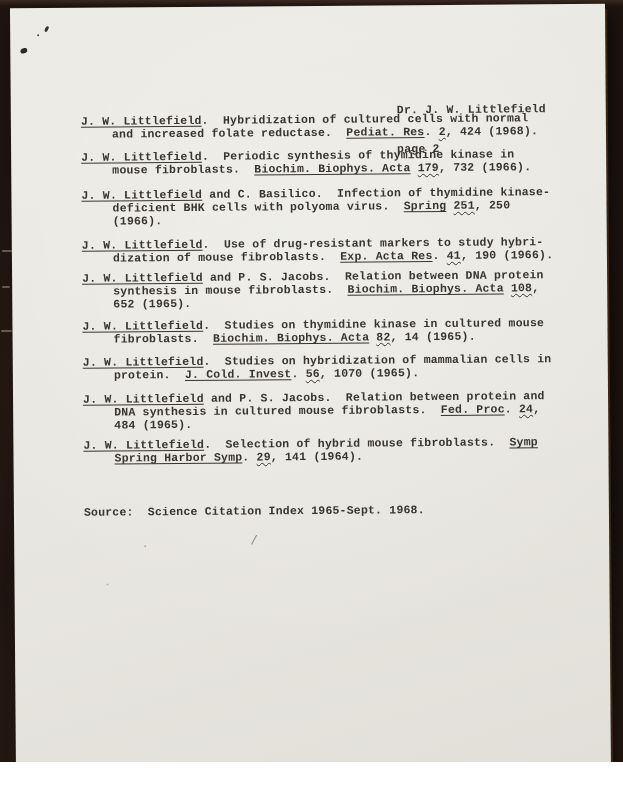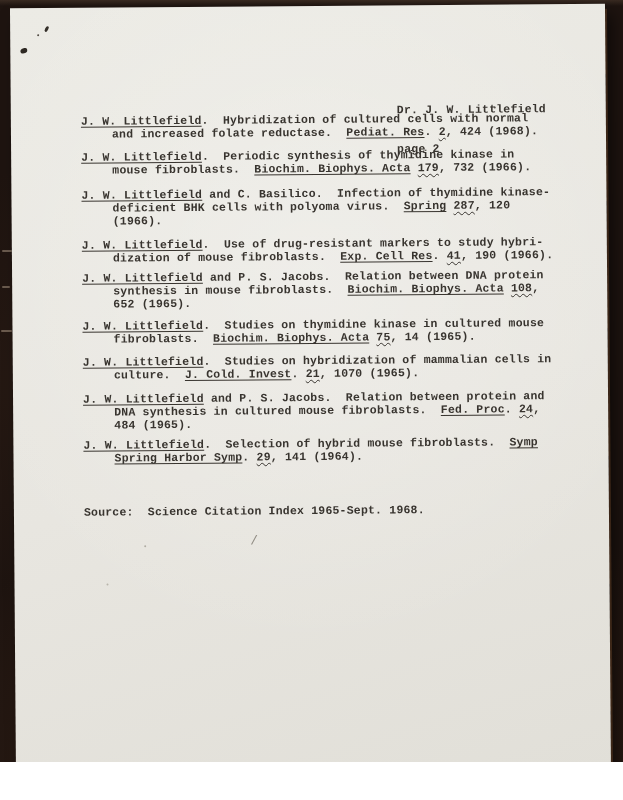--- a/index.html
+++ b/index.html
@@ -62,25 +62,25 @@
   <div class="scratch s3"></div>
 
   <div class="paper">
     <div class="header">
       <div>Dr. J. W. Littlefield</div>
       <div>page 2</div>
     </div>
 
     <div class="entry" style="top:107px"><div class="line"><span class="ul">J. W. Littlefield</span><span>.  Hybridization of cultured cells with normal</span></div><div class="line cont"><span>and increased folate reductase.  </span><span class="ul">Pediat. Res</span><span>. </span><span class="wv">2</span><span>, 424 (1968).</span></div></div>
     <div class="entry" style="top:143px"><div class="line"><span class="ul">J. W. Littlefield</span><span>.  Periodic synthesis of thymidine kinase in</span></div><div class="line cont"><span>mouse fibroblasts.  </span><span class="ul">Biochim. Biophys. Acta</span><span> </span><span class="wv">179</span><span>, 732 (1966).</span></div></div>
-    <div class="entry" style="top:181px"><div class="line"><span class="ul">J. W. Littlefield</span><span> and C. Basilico.  Infection of thymidine kinase-</span></div><div class="line cont"><span>deficient BHK cells with polyoma virus.  </span><span class="ul">Spring</span><span> </span><span class="wv">287</span><span>, 120</span></div><div class="line cont"><span>(1966).</span></div></div>
-    <div class="entry" style="top:231px"><div class="line"><span class="ul">J. W. Littlefield</span><span>.  Use of drug-resistant markers to study hybri-</span></div><div class="line cont"><span>dization of mouse fibroblasts.  </span><span class="ul">Exp. Cell Res</span><span>. </span><span class="wv">41</span><span>, 190 (1966).</span></div></div>
+    <div class="entry" style="top:181px"><div class="line"><span class="ul">J. W. Littlefield</span><span> and C. Basilico.  Infection of thymidine kinase-</span></div><div class="line cont"><span>deficient BHK cells with polyoma virus.  </span><span class="ul">Spring</span><span> </span><span class="wv">251</span><span>, 250</span></div><div class="line cont"><span>(1966).</span></div></div>
+    <div class="entry" style="top:231px"><div class="line"><span class="ul">J. W. Littlefield</span><span>.  Use of drug-resistant markers to study hybri-</span></div><div class="line cont"><span>dization of mouse fibroblasts.  </span><span class="ul">Exp. Acta Res</span><span>. </span><span class="wv">41</span><span>, 190 (1966).</span></div></div>
     <div class="entry" style="top:264px"><div class="line"><span class="ul">J. W. Littlefield</span><span> and P. S. Jacobs.  Relation between DNA protein</span></div><div class="line cont"><span>synthesis in mouse fibroblasts.  </span><span class="ul">Biochim. Biophys. Acta</span><span> </span><span class="wv">108</span><span>,</span></div><div class="line cont"><span>652 (1965).</span></div></div>
-    <div class="entry" style="top:312px"><div class="line"><span class="ul">J. W. Littlefield</span><span>.  Studies on thymidine kinase in cultured mouse</span></div><div class="line cont"><span>fibroblasts.  </span><span class="ul">Biochim. Biophys. Acta</span><span> </span><span class="wv">75</span><span>, 14 (1965).</span></div></div>
-    <div class="entry" style="top:348px"><div class="line"><span class="ul">J. W. Littlefield</span><span>.  Studies on hybridization of mammalian cells in</span></div><div class="line cont"><span>culture.  </span><span class="ul">J. Cold. Invest</span><span>. </span><span class="wv">21</span><span>, 1070 (1965).</span></div></div>
+    <div class="entry" style="top:312px"><div class="line"><span class="ul">J. W. Littlefield</span><span>.  Studies on thymidine kinase in cultured mouse</span></div><div class="line cont"><span>fibroblasts.  </span><span class="ul">Biochim. Biophys. Acta</span><span> </span><span class="wv">82</span><span>, 14 (1965).</span></div></div>
+    <div class="entry" style="top:348px"><div class="line"><span class="ul">J. W. Littlefield</span><span>.  Studies on hybridization of mammalian cells in</span></div><div class="line cont"><span>protein.  </span><span class="ul">J. Cold. Invest</span><span>. </span><span class="wv">56</span><span>, 1070 (1965).</span></div></div>
     <div class="entry" style="top:385px"><div class="line"><span class="ul">J. W. Littlefield</span><span> and P. S. Jacobs.  Relation between protein and</span></div><div class="line cont"><span>DNA synthesis in cultured mouse fibroblasts.  </span><span class="ul">Fed. Proc</span><span>. </span><span class="wv">24</span><span>,</span></div><div class="line cont"><span>484 (1965).</span></div></div>
     <div class="entry" style="top:431px"><div class="line"><span class="ul">J. W. Littlefield</span><span>.  Selection of hybrid mouse fibroblasts.  </span><span class="ul">Symp</span></div><div class="line cont"><span class="ul">Spring Harbor Symp</span><span>. </span><span class="wv">29</span><span>, 141 (1964).</span></div></div>
 
     <div class="source">Source:  Science Citation Index 1965-Sept. 1968.</div>
 
     <div class="speck a"></div>
     <div class="speck b"></div>
     <div class="speck c"></div>
     <div class="dot d1"></div>
     <div class="dot d2"></div>

